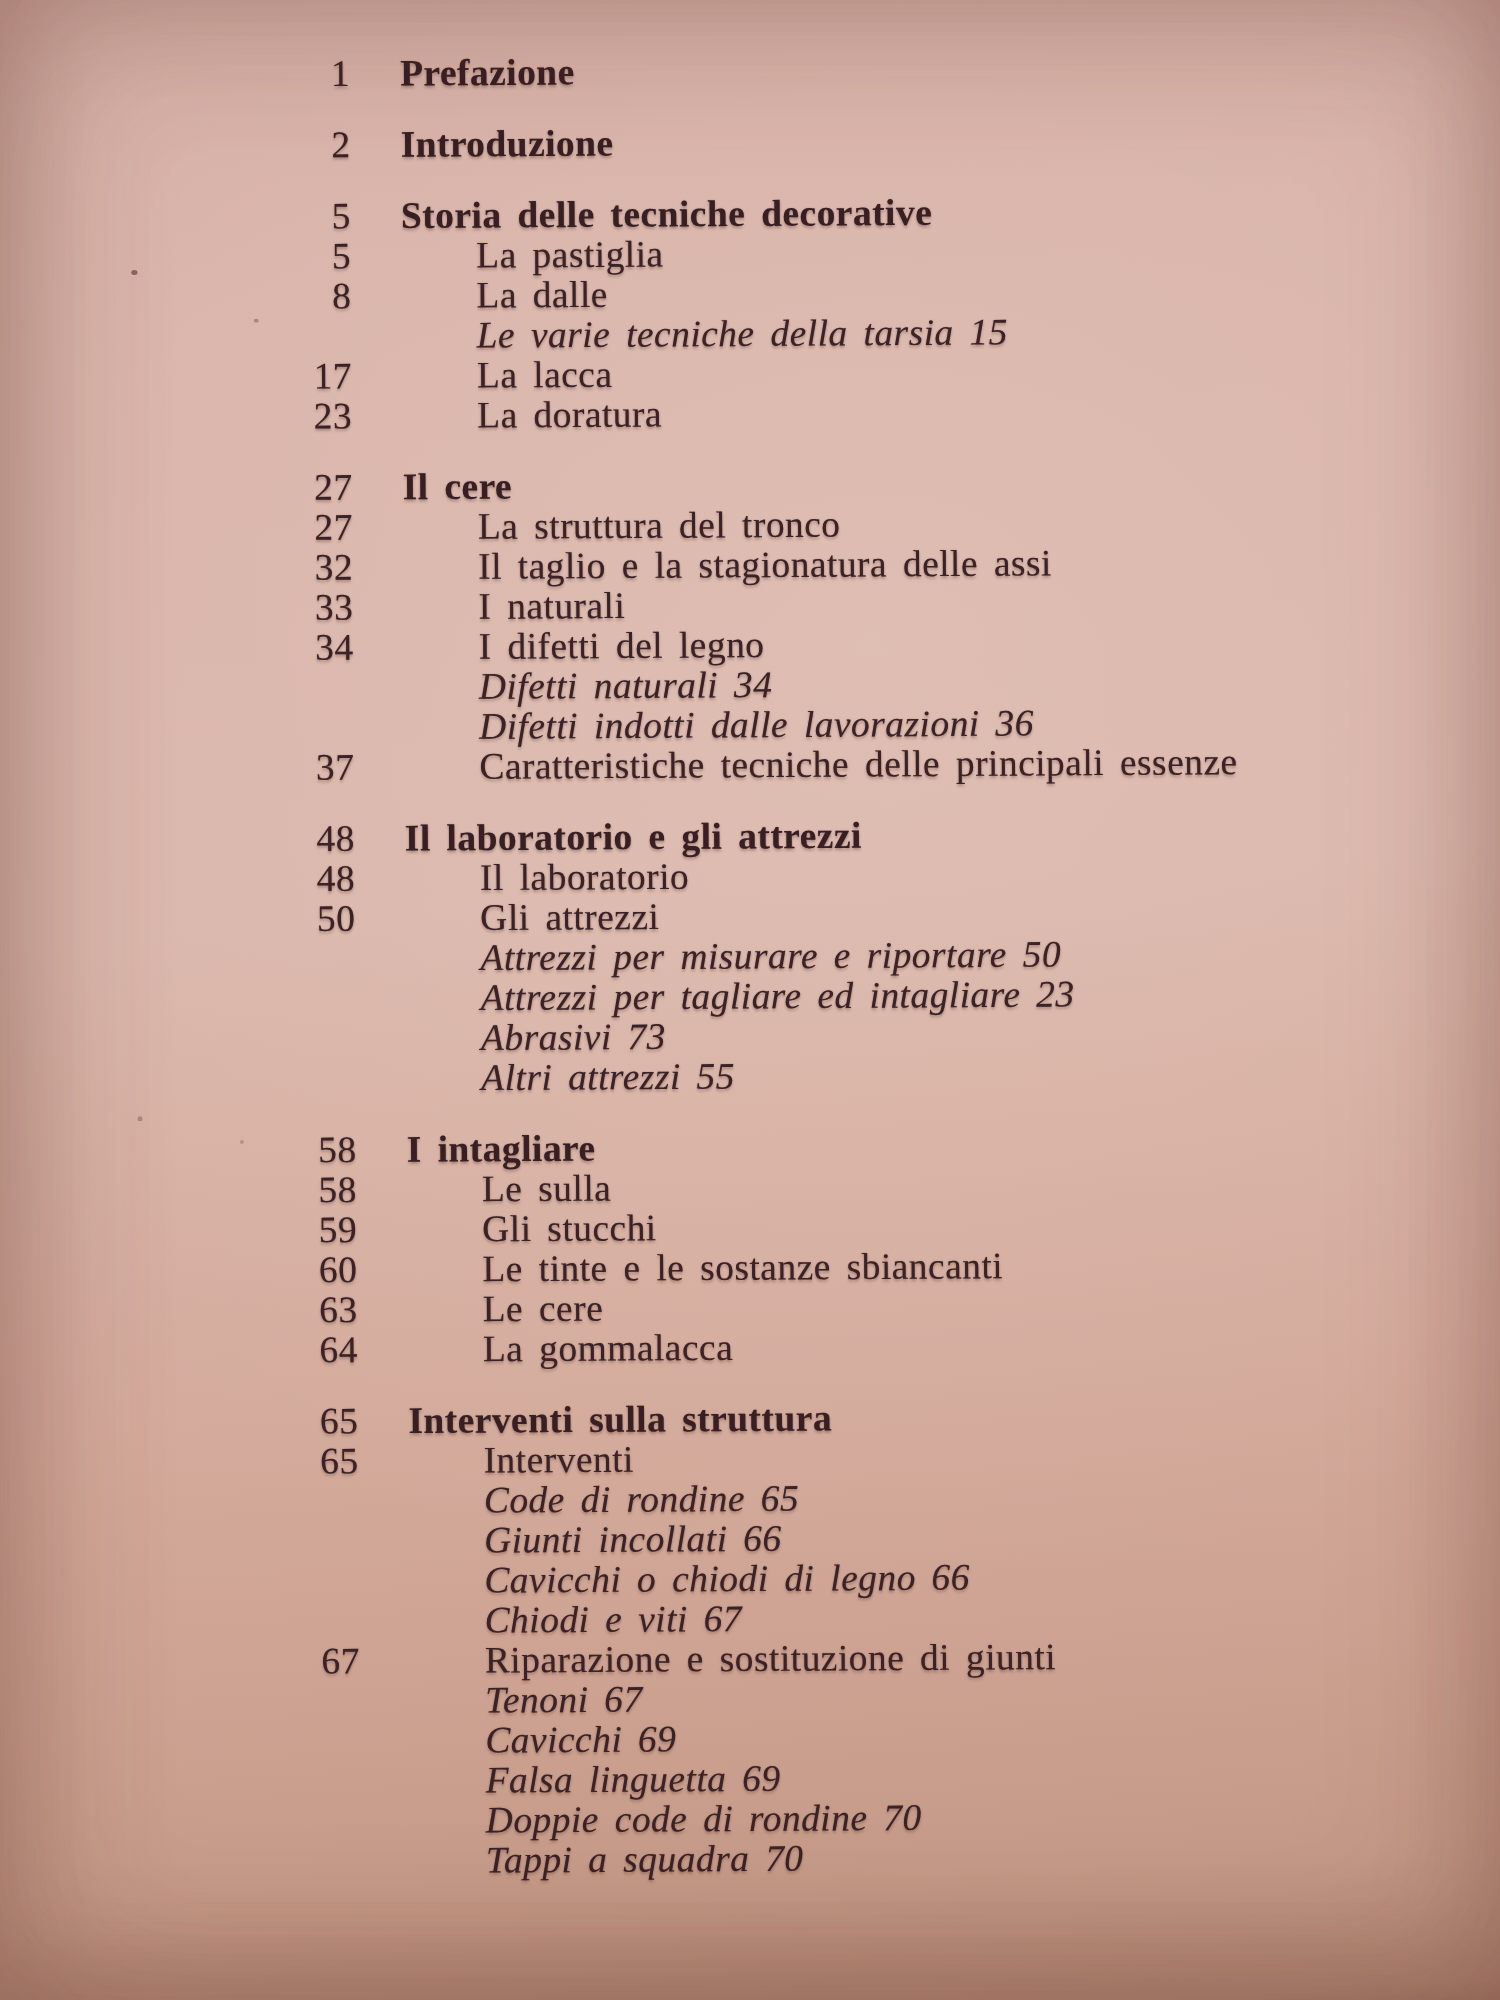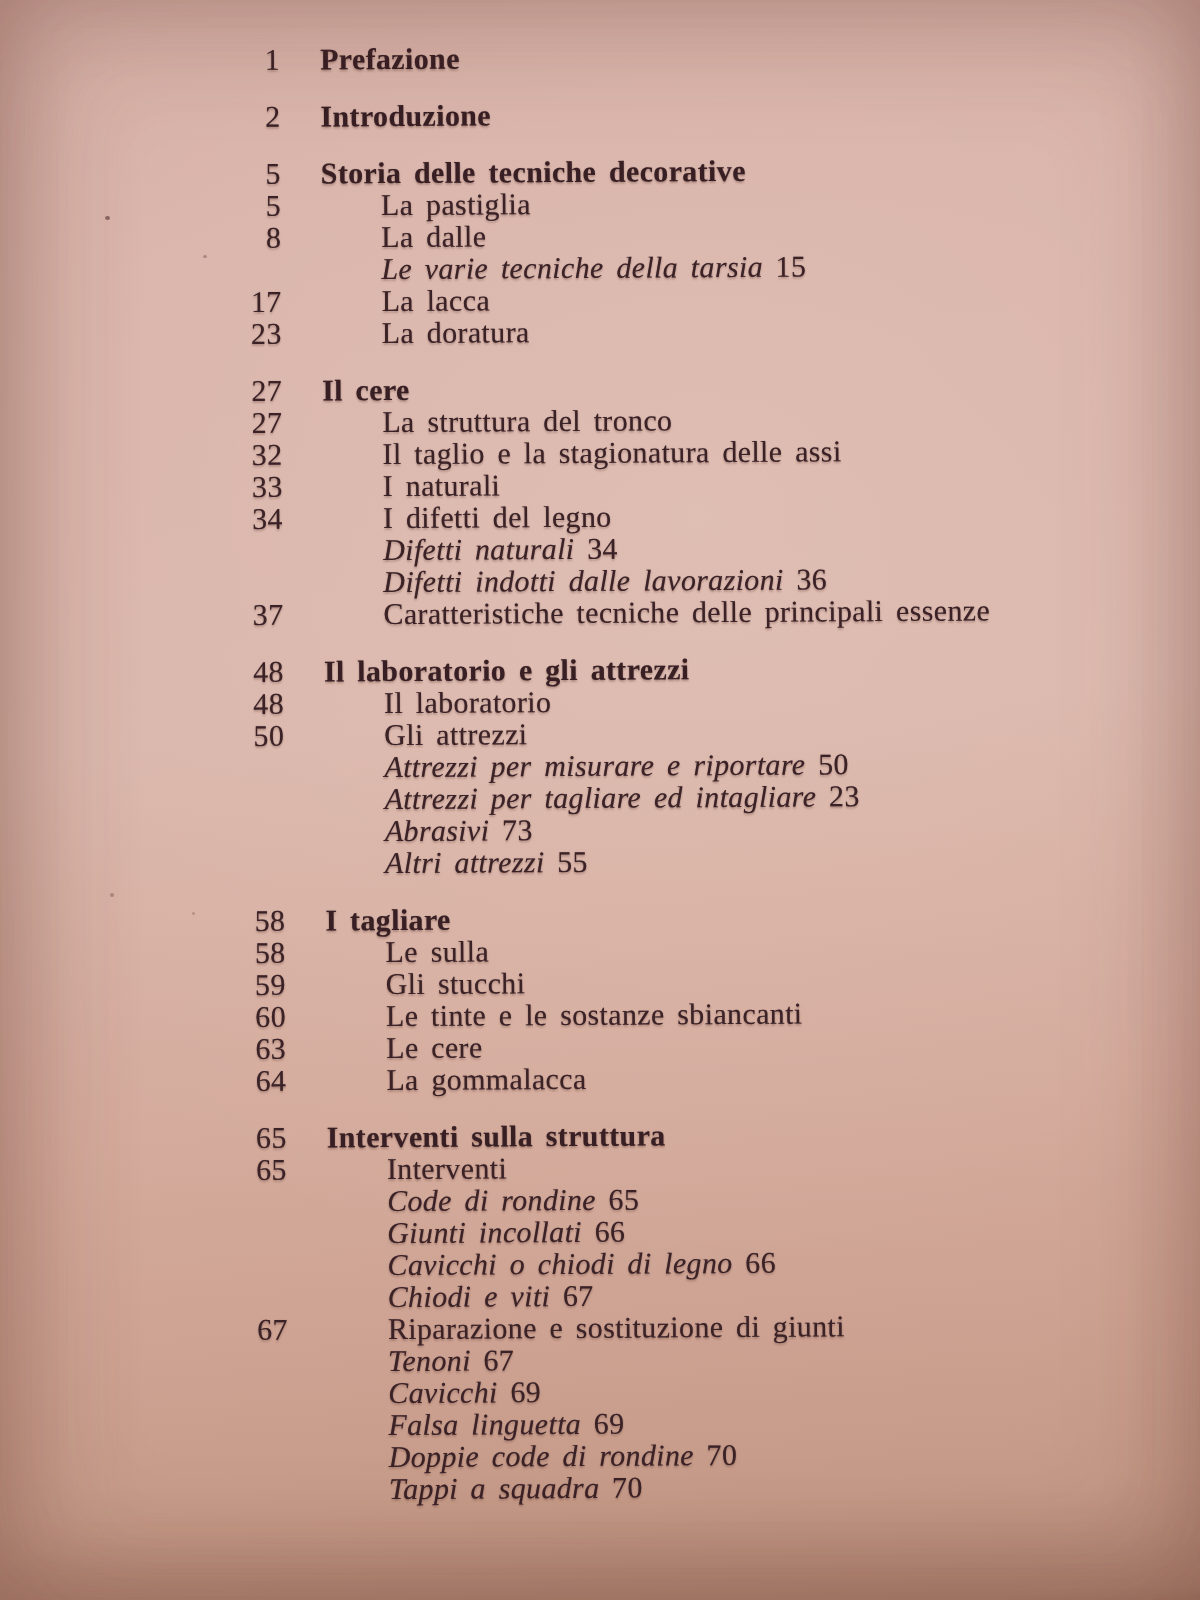--- a/index.html
+++ b/index.html
@@ -63,20 +63,21 @@
     margin-left: 40px;
     font-weight: 700;
     color: #371f24;
   }
   .level-sub .label { margin-left: 100px; }
   .level-italic .label {
     margin-left: 100px;
     font-style: italic;
   }
   .inline-num {
+    font-style: italic;
     margin-left: 0.42em;
   }
   .speck {
     position: absolute;
     border-radius: 50%;
     background: rgba(70, 40, 40, 0.55);
     filter: blur(0.6px);
     pointer-events: none;
   }
   .speck.s1 { left: 105px; top: 216px; width: 5px; height: 4px; }
@@ -194,21 +195,21 @@
         </div>
         <div class="row level-italic">
           <span class="num"></span>
           <span class="label">Altri attrezzi</span>
           <span class="inline-num">55</span>
         </div>
       </div>
       <div class="section">
         <div class="row level-chapter">
           <span class="num">58</span>
-          <span class="label">I tagliare</span>
+          <span class="label">I intagliare</span>
         </div>
         <div class="row level-sub">
           <span class="num">58</span>
           <span class="label">Le sulla</span>
         </div>
         <div class="row level-sub">
           <span class="num">59</span>
           <span class="label">Gli stucchi</span>
         </div>
         <div class="row level-sub">

